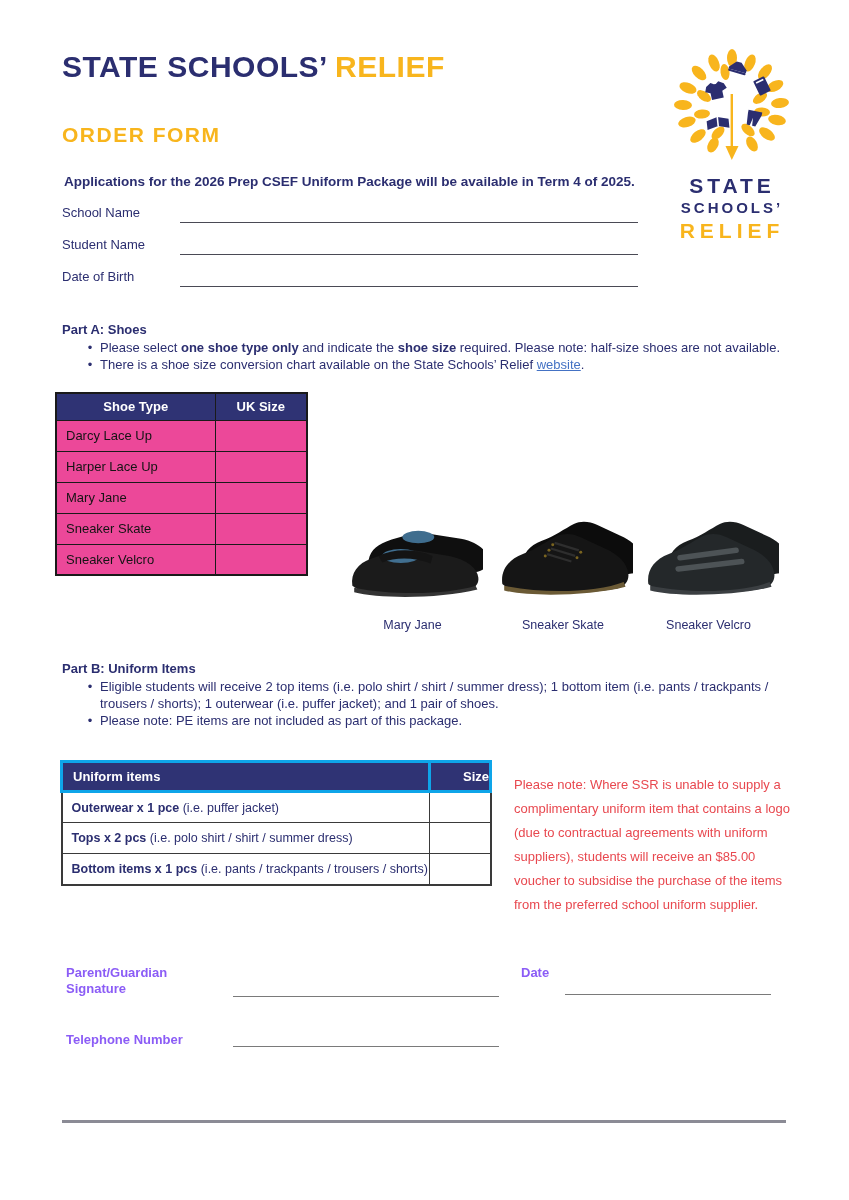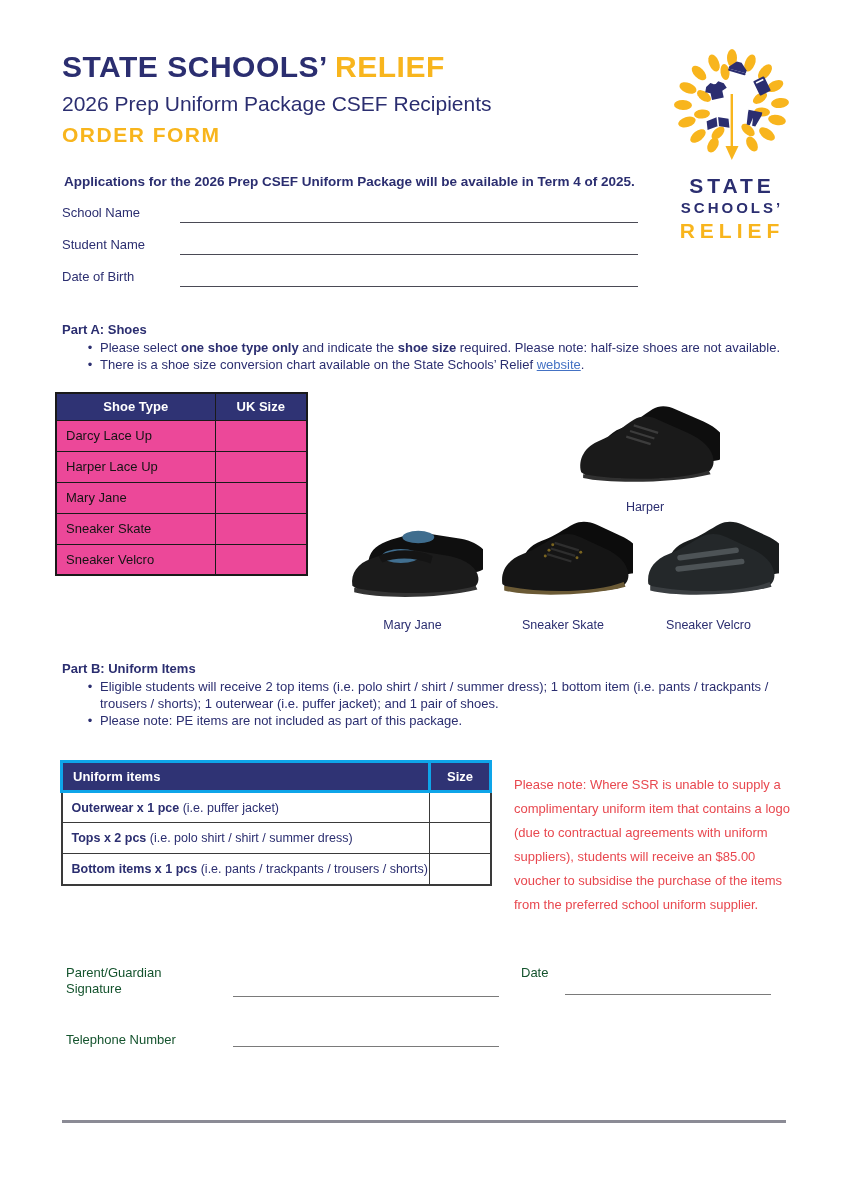--- a/index.html
+++ b/index.html
@@ -43,42 +43,41 @@
   .shoe-table td { height:31px; border:1px solid #1a1a1a; font-size:13px; color:#141414; padding-left:9px; background:#ec4899; }
   .shoe-table td.size-cell { width:92px; }
 
   
   .fig { text-align:center; }
   .fig .cap { font-size:12.5px; color:#2b2e70; margin-top:2px; }
 
   
   .uni-table { left:60px; top:760px; width:432px; border:2px solid #3a3a3a; border-collapse:collapse; }
   .uni-table th { background:#2f3374; color:#ffffff; font-size:13px; font-weight:600; height:30px; border:3px solid #0ea5e9; text-align:left; padding-left:10px; }
-  .uni-table th.size-h { text-align:center; padding-left:0; width:61px; }
+  .uni-table th.size-h { text-align:right; padding-left:0; width:61px; }
   .uni-table td { height:31px; border:1px solid #3a3a3a; font-size:12.5px; color:#2b2e70; padding-left:9px; background:#fff; }
 
   .red-note { left:514px; top:773px; width:278px; font-size:13px; line-height:24px; color:#e8484f; }
 
   
-  .sig-label { font-size:13px; font-weight:400; color:#14532d; line-height:16px; }
+  .sig-label { font-size:13px; font-weight:700; color:#8b5cf6; line-height:16px; }
   .sign-line { border-bottom:1.5px solid #7a7a7a; height:0; }
 
   
   .footer-rule { left:62px; top:1120px; width:724px; height:3px; background:#8b8b95; }
   .footer { left:0; top:1131px; width:849px; text-align:center; font-size:11px; color:#33386b; }
   .footer .fsep { margin:0 5px; }
   .footer a.link { font-size:11px; }
 </style>
 </head>
 <body>
 
 <div class="page">
 
   <div class="abs title"><span class="navy">STATE SCHOOLS’ </span><span class="gold">RELIEF</span></div>
-  <div class="abs subtitle">2026 Prep Uniform Package CSEF Recipients</div>
   <div class="abs orderform">ORDER FORM</div>
   <div class="abs notice">Applications for the 2026 Prep CSEF Uniform Package will be available in Term 4 of 2025.</div>
 
   <div class="abs logo">
     <svg width="124" height="122" viewBox="0 0 124 122">
       <g fill="#f8b51d">
         <ellipse cx="62" cy="10" rx="5" ry="9"></ellipse>
         <ellipse cx="44" cy="15" rx="5" ry="9" transform="rotate(-22 44 15)"></ellipse>
         <ellipse cx="80" cy="15" rx="5" ry="9" transform="rotate(22 80 15)"></ellipse>
         <ellipse cx="29" cy="25" rx="5" ry="9" transform="rotate(-45 29 25)"></ellipse>
@@ -173,35 +172,20 @@
           <td class="size-cell"></td>
         </tr>
     <tr>
           <td>Sneaker Velcro</td>
           <td class="size-cell"></td>
         </tr>
   </tbody>
     </table>
 
 
-  <div class="abs fig" style="left:566px; top:398px; width:158px;">
-    <svg width="150" height="96" viewBox="0 0 160 100">
-      <g transform="translate(24,-10) scale(0.94)" fill="#0e0e0e">
-        <path d="M12,78 C8,64 16,50 32,44 C48,38 58,28 68,22 C76,17 86,18 94,22 L126,36 C142,43 152,54 153,64 C154,72 150,78 142,80 C100,88 40,86 18,82 Z"></path>
-      </g>
-      <path d="M12,78 C8,64 16,50 32,44 C48,38 58,28 68,22 C76,17 86,18 94,22 L126,36 C142,43 152,54 153,64 C154,72 150,78 142,80 C100,88 40,86 18,82 Z" fill="#1a1a1a"></path>
-      <path d="M14,80 C60,88 120,86 148,76 L150,80 C110,90 40,90 14,84 Z" fill="#303030"></path>
-      <g stroke="#3c3c3c" stroke-width="2.4" fill="none">
-        <path d="M68,28 L94,36"></path>
-          <path d="M64,34 L90,42"></path>
-          <path d="M60,40 L86,48"></path>
-      </g>
-    </svg>
-    <div class="cap">Harper</div>
-  </div>
 
   <div class="abs fig" style="left:340px; top:512px; width:145px;">
     <svg width="140" height="100" viewBox="0 0 150 105">
       <g transform="translate(18,-16) scale(0.95)">
         <path d="M10,78 C8,64 16,54 30,49 C46,43 62,40 76,40 L114,46 C134,50 144,60 145,69 C146,76 141,81 133,83 C95,89 35,87 16,82 Z" fill="#0f0f0f"></path>
         <ellipse cx="66" cy="44" rx="18" ry="7" fill="#3f6d8e"></ellipse>
       </g>
       <path d="M10,78 C8,64 16,54 30,49 C46,43 62,40 76,40 L114,46 C134,50 144,60 145,69 C146,76 141,81 133,83 C95,89 35,87 16,82 Z" fill="#1b1b1b"></path>
       <ellipse cx="62" cy="46" rx="20" ry="7.5" fill="#416f90"></ellipse>
       <path d="M38,46 C54,38 78,38 96,46 L94,54 C76,47 56,47 42,53 Z" fill="#141414"></path>

